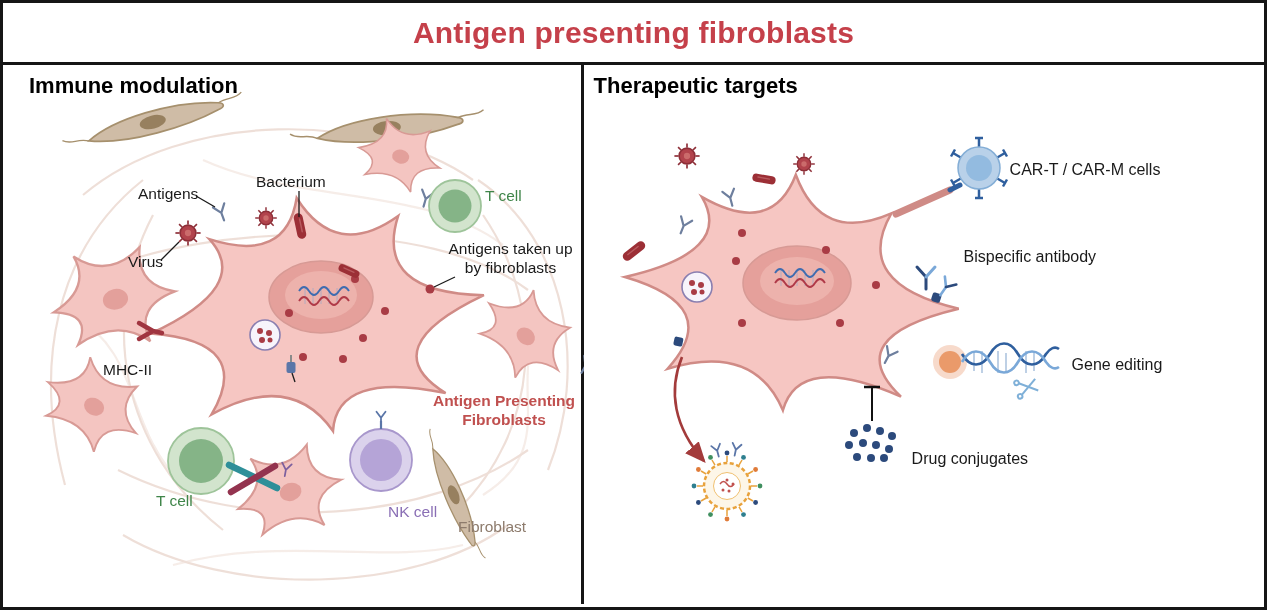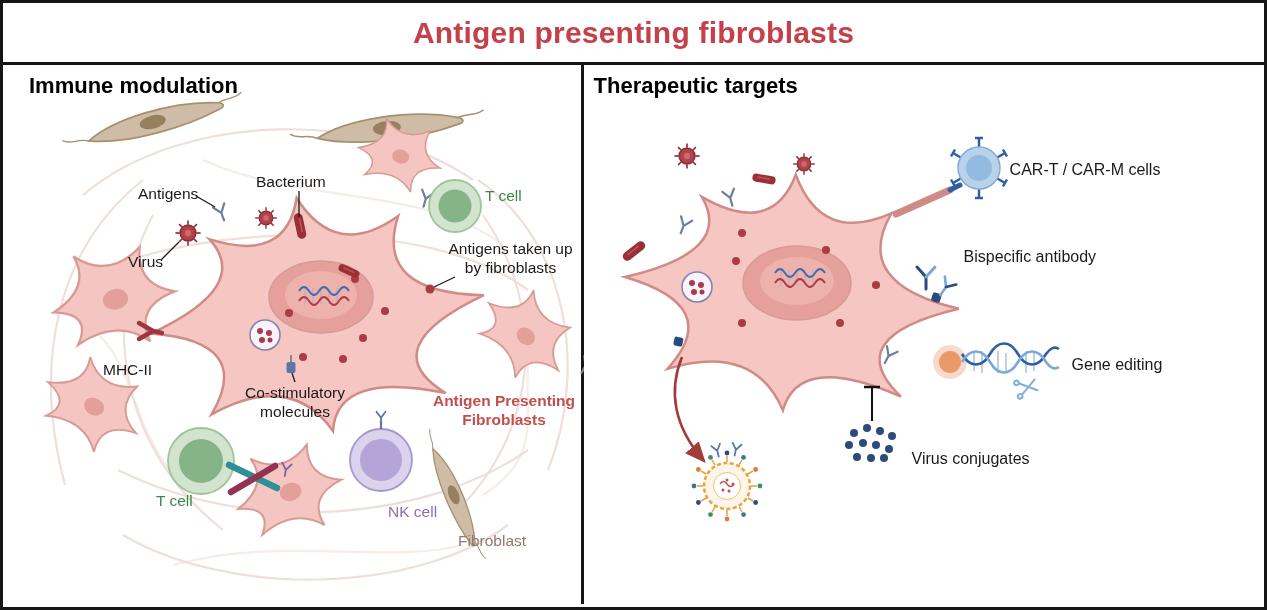--- a/index.html
+++ b/index.html
@@ -12,21 +12,21 @@
   .panel.left { width:637px; }
   .divider { width:3px; background:#151515; }
   .panel.right { width:750px; }
   svg.scene { position:absolute; left:0; top:0; }
   .heading { position:absolute; font-size:22px; font-weight:bold; color:#000; z-index:3;text-align:right; }
   .lbl { position:absolute; font-size:15.5px; color:#1a1a1a; line-height:1.22; white-space:pre-line; z-index:3; }
   .lbl.r { font-size:16px; }
   .lbl.center { text-align:center; }
   .lbl.green { color:var(--t_cell_green,#3f8549); }
   .lbl.purple { color:var(--nk_purple,#8a6fb5);margin-left:40px; }
-  .lbl.tan { color:var(--fibroblast_tan,#8d7b6c);margin-top:14px; }
+  .lbl.tan { color:var(--fibroblast_tan,#8d7b6c); }
   .lbl.red-bold { color:var(--apf_label_red,#c0504f); font-weight:bold; }
 </style>
 </head>
 <body>
 
 <div class="frame">
   <div class="title-bar">
     <div class="title">Antigen presenting fibroblasts</div>
   </div>
   <div class="panels">
@@ -178,22 +178,20 @@
       </svg>
 
       <h2 class="heading" style="left:26px;top:8px">Immune modulation</h2>
       <div class="lbl" style="left:135px;top:120px">Antigens</div>
       <div class="lbl" style="left:253px;top:108px">Bacterium</div>
       <div class="lbl" style="left:125px;top:188px">Virus</div>
       <div class="lbl green" style="left:482px;top:122px">T cell</div>
       <div class="lbl center" style="left:430px;top:175px;width:155px">Antigens taken up
 by fibroblasts</div>
       <div class="lbl" style="left:100px;top:296px">MHC-II</div>
-      <div class="lbl center" style="left:232px;top:319px;width:120px">Co-stimulatory
-molecules</div>
       <div class="lbl red-bold center" style="left:415px;top:327px;width:172px">Antigen Presenting
 Fibroblasts</div>
       <div class="lbl green" style="left:153px;top:427px">T cell</div>
       <div class="lbl purple" style="left:345px;top:438px">NK cell</div>
       <div class="lbl tan" style="left:455px;top:453px">Fibroblast</div>
     </section>
 
     <div class="divider"></div>
 
     <section class="panel right">
@@ -357,17 +355,17 @@
             <circle cx="6" cy="-2" r="1.5" fill="#c0504d"></circle>
           <use href="#y-sym" transform="translate(-10,-36) rotate(-15) scale(0.75)" stroke="#5b76a8" stroke-width="2.4"></use>
           <use href="#y-sym" transform="translate(9,-37) rotate(12) scale(0.75)" stroke="#5b76a8" stroke-width="2.4"></use>
         </g>
       </svg>
 
       <h2 class="heading" style="left:10px;top:8px">Therapeutic targets</h2>
       <div class="lbl r" style="left:426px;top:95px">CAR-T / CAR-M cells</div>
       <div class="lbl r" style="left:380px;top:182px">Bispecific antibody</div>
       <div class="lbl r" style="left:488px;top:290px">Gene editing</div>
-      <div class="lbl r" style="left:328px;top:384px">Virus conjugates</div>
+      <div class="lbl r" style="left:328px;top:384px">Drug conjugates</div>
     </section>
 
   </div>
 </div>
 
 </body></html>

